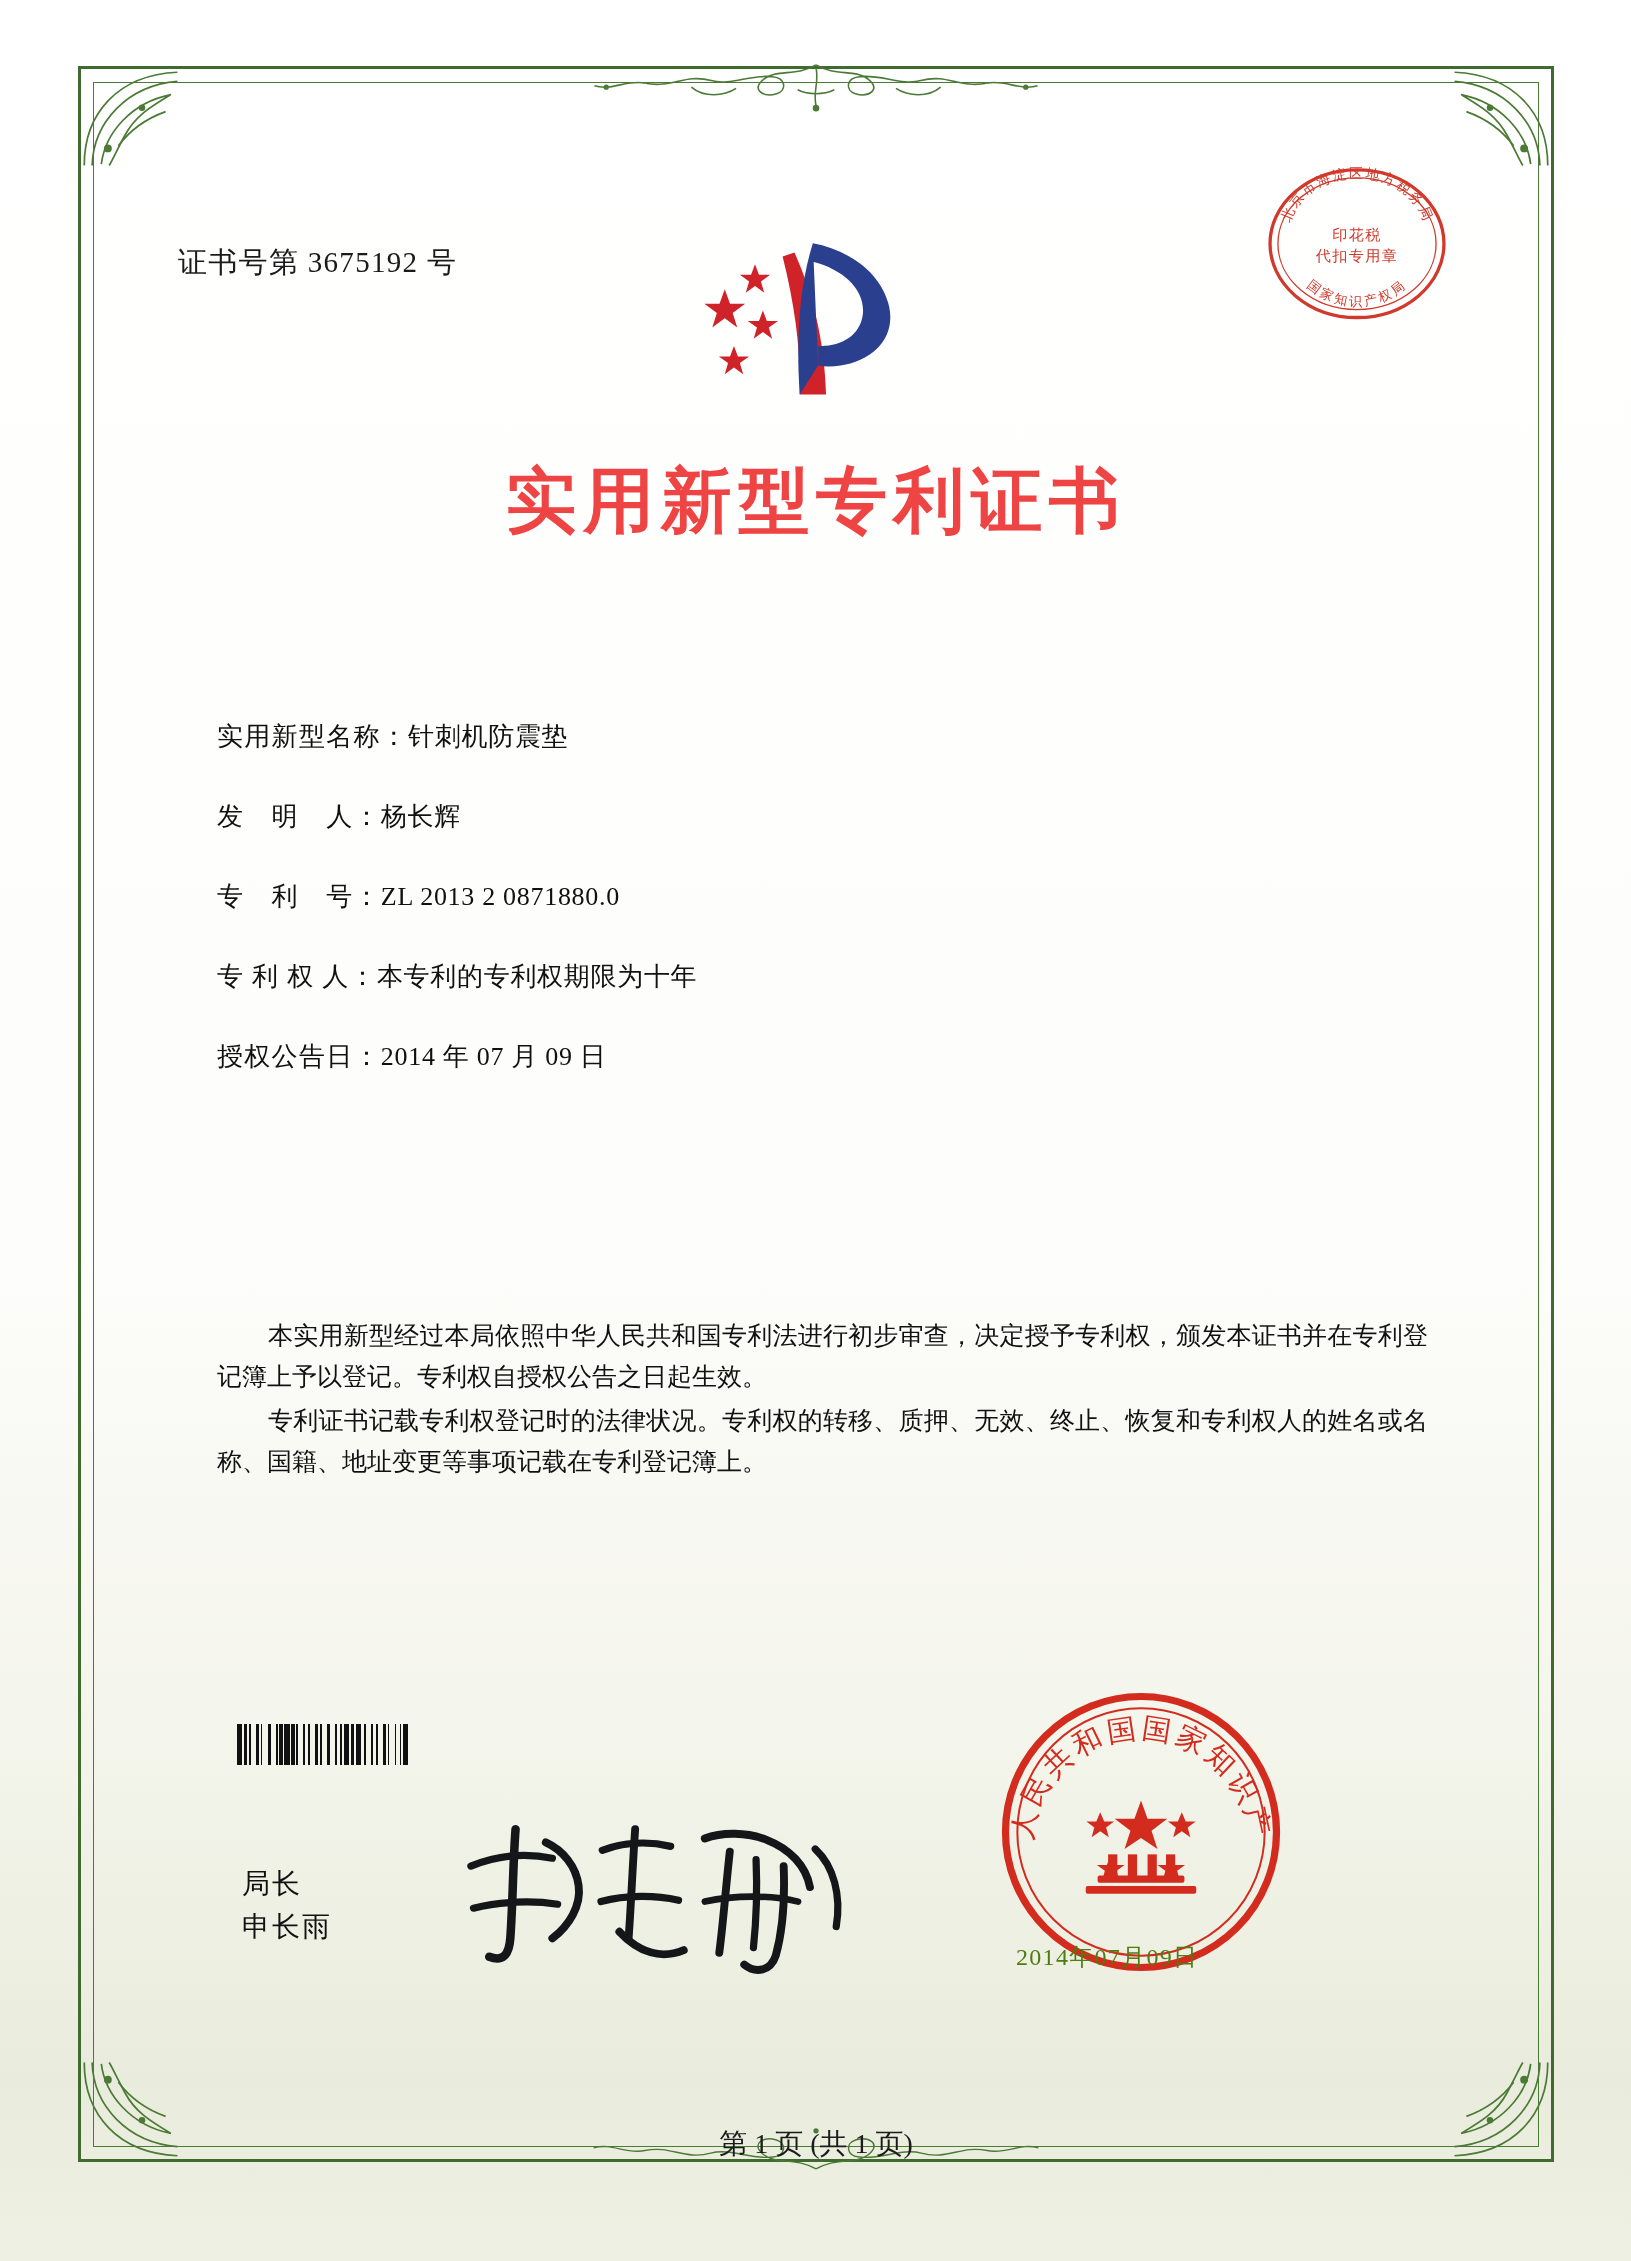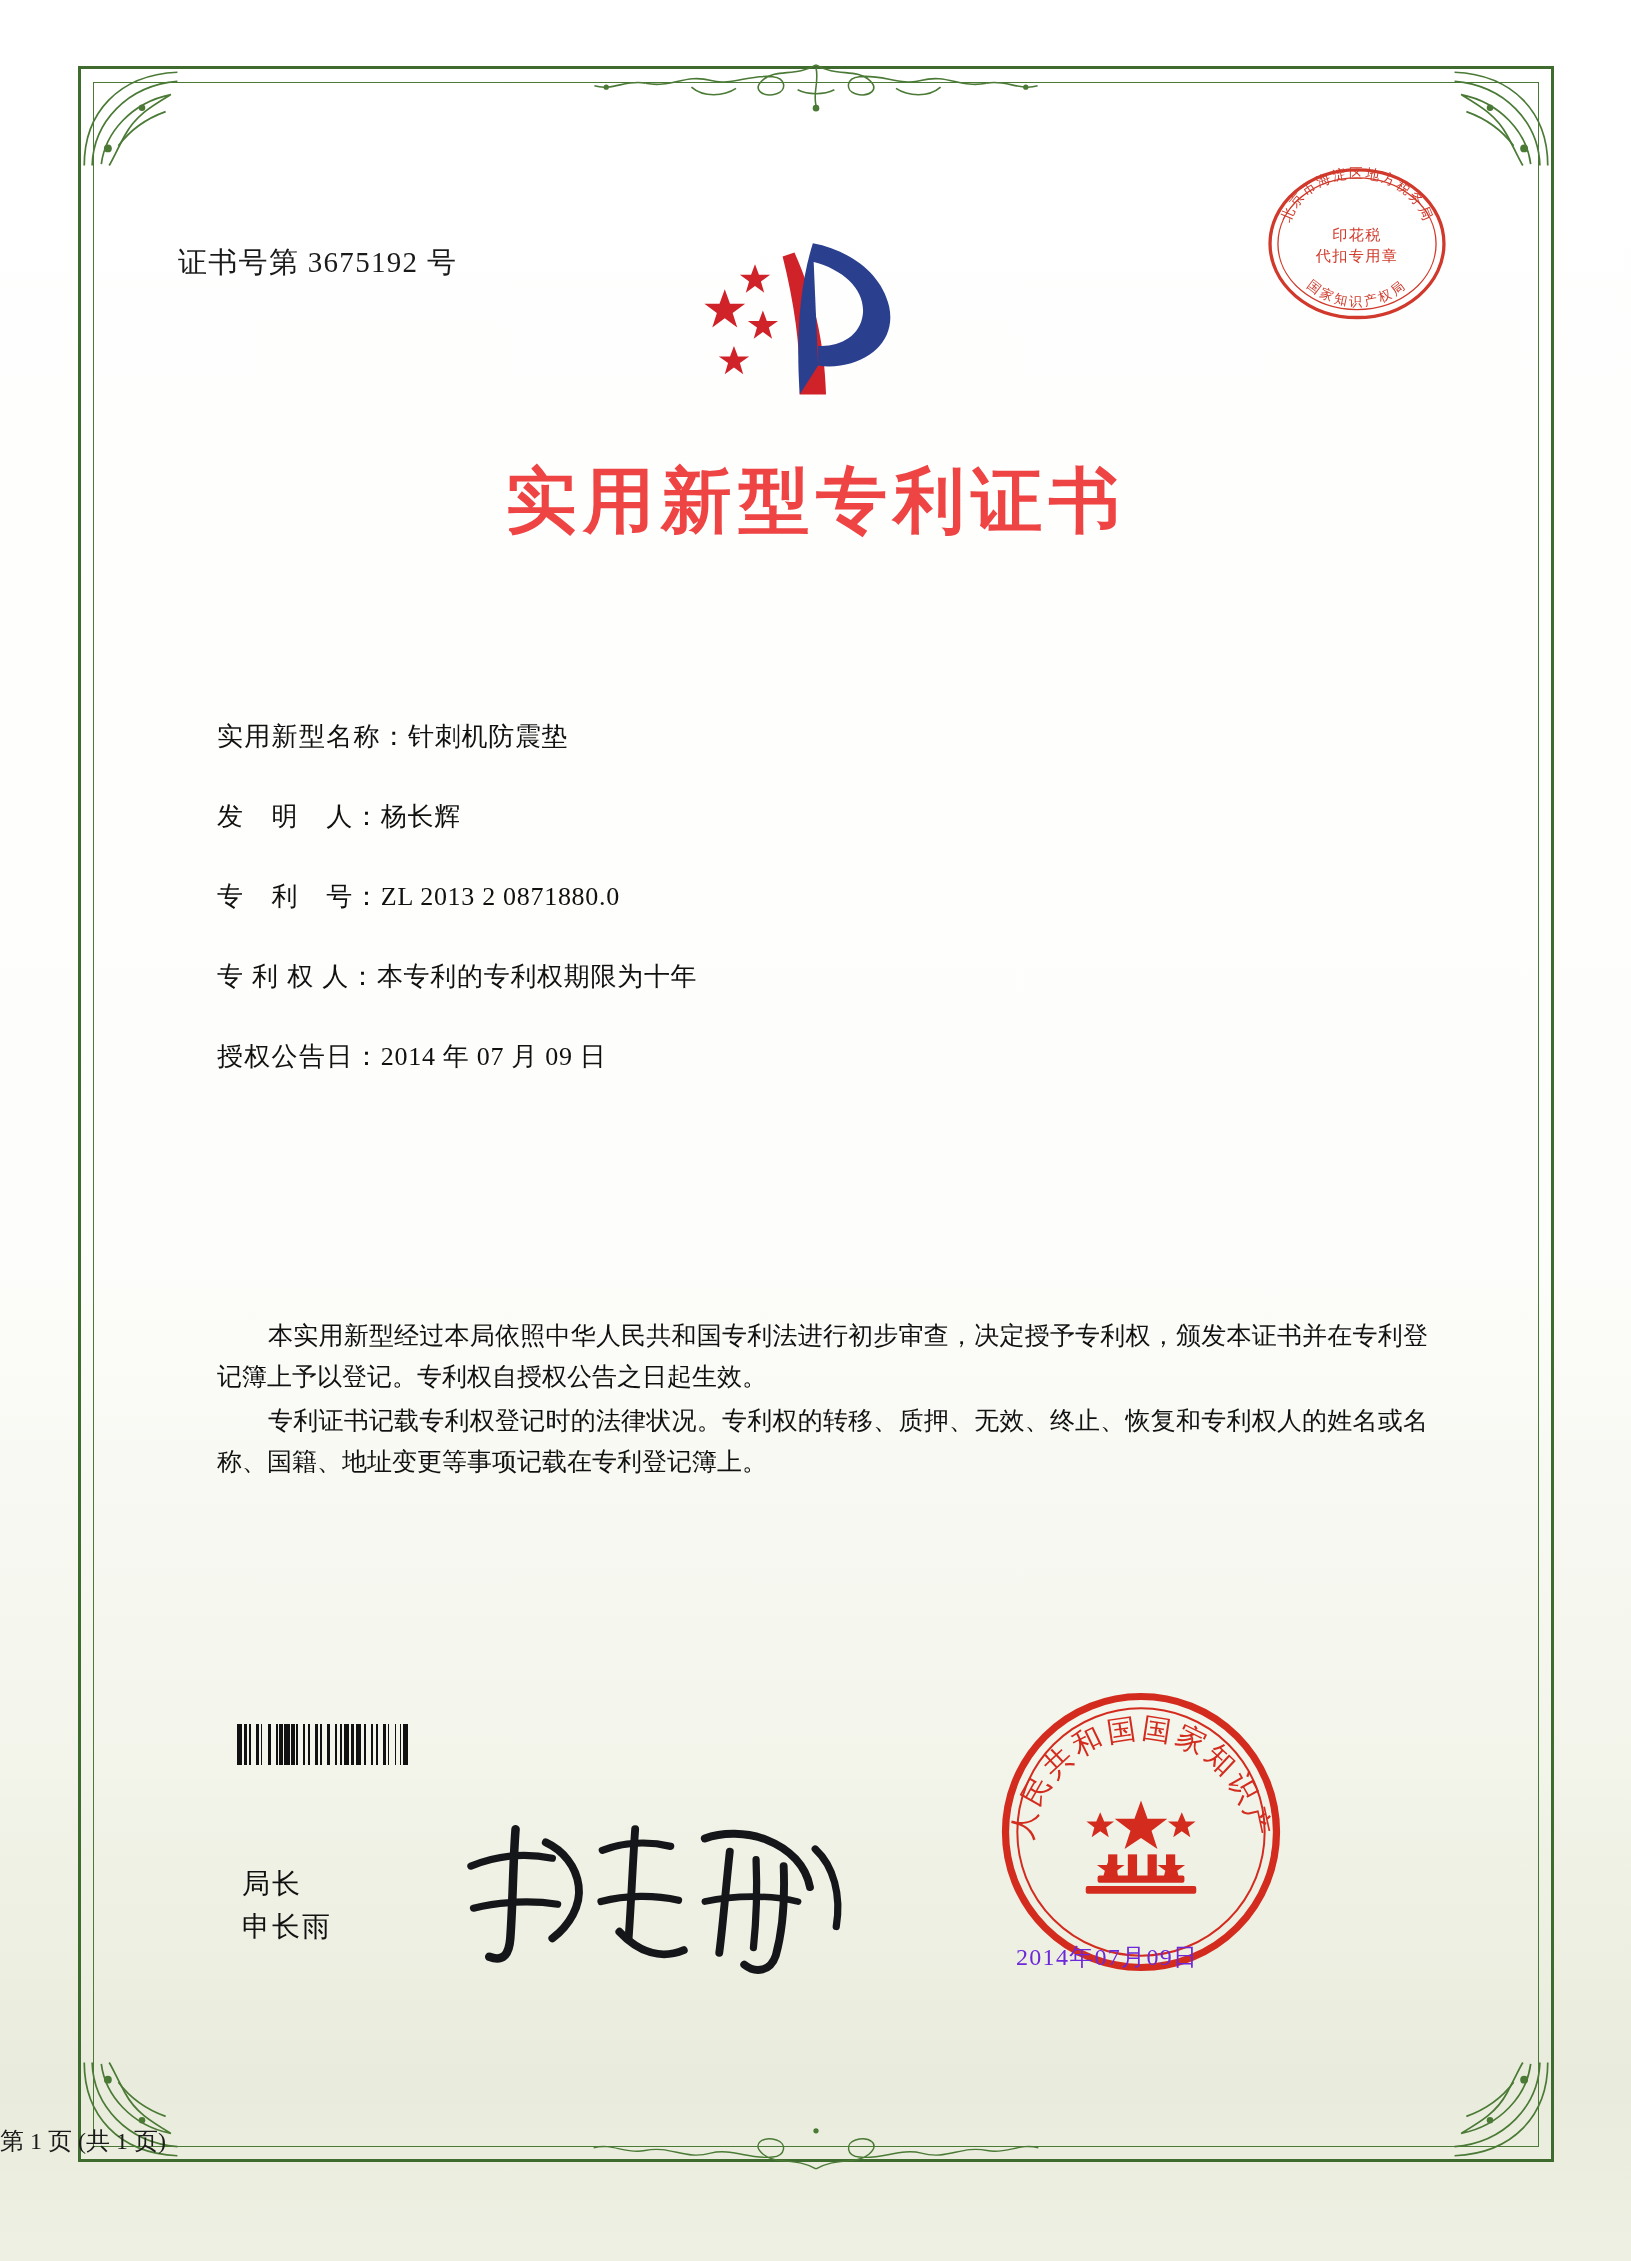--- a/index.html
+++ b/index.html
@@ -104,28 +104,28 @@
   }
   .signature svg{width:100%;height:100%;display:block;}
 
   
   .seal{
     position:absolute;left:993px;top:1684px;width:296px;height:296px;
   }
   .seal svg{width:100%;height:100%;display:block;}
   .seal-date{
     position:absolute;left:1016px;top:1941px;
-    font-size:24px;color:#6d28d9;letter-spacing:1.3px;
+    font-size:24px;color:#4d7c0f;letter-spacing:1.3px;
     font-family:"Liberation Serif",serif;
   }
 
   
   .footer{
-    position:absolute;left:0;right:0;top:2125px;
-    font-size:24px;color:#1b1b1b;
+    position:absolute;left:0;right:0;top:2125px;text-align:center;
+    font-size:28px;color:#1b1b1b;
   }
 </style>
 </head>
 <body>
 
 <div class="page">
   <div class="paper-tint"></div>
 
   <div class="border-outer"></div>
   <div class="border-inner"></div>

